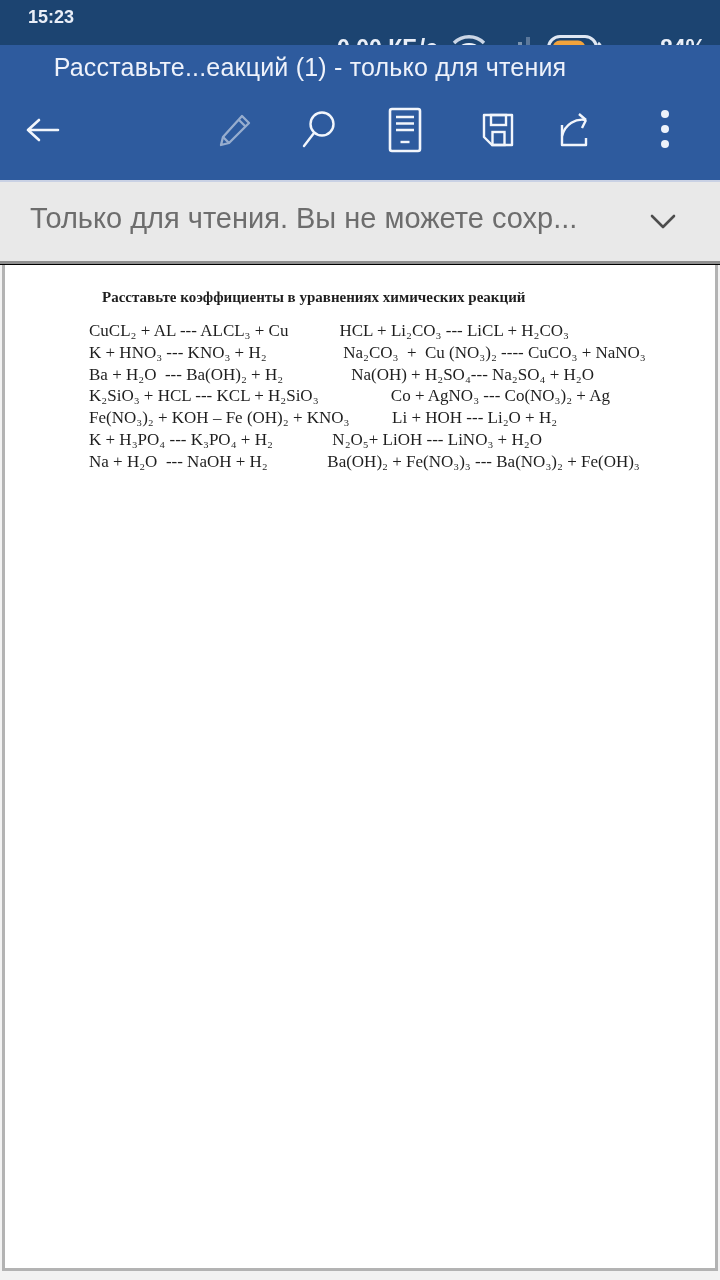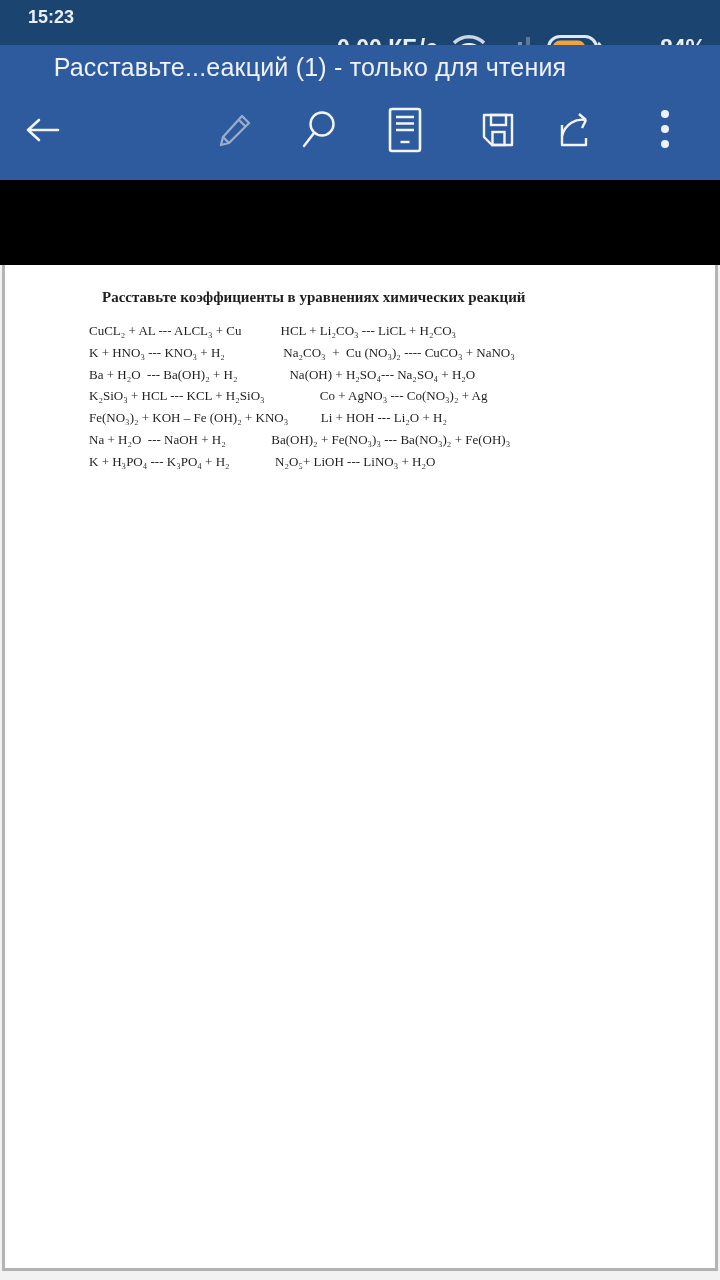--- a/index.html
+++ b/index.html
@@ -64,21 +64,21 @@
   }
   .doc-content {
     position:absolute; left:84px; top:24px; right:10px;
     color:#1e1e1e;
     font-family:"Liberation Serif","DejaVu Serif",serif;
   }
   .doc-heading {
     font-size:15px; font-weight:700; margin-bottom:14px; white-space:pre;margin-left:13px;
   }
   .doc-line {
-    font-size:13px; font-weight:400; line-height:21.8px; white-space:pre;
+    font-size:17px; font-weight:400; line-height:21.8px; white-space:pre;
   }
 
   svg { display:block; }
 </style>
 </head>
 <body>
 
 <div class="screen">
 
   <div class="status-bar">
@@ -177,29 +177,37 @@
       <span>
         <svg width="12" height="44" viewBox="0 0 12 44">
           <circle cx="6" cy="6" r="4" fill="#eef3fb"></circle>
           <circle cx="6" cy="21" r="4" fill="#eef3fb"></circle>
           <circle cx="6" cy="36" r="4" fill="#eef3fb"></circle>
         </svg>
       </span>
     </div>
   </div>
 
+  <div class="banner">
+    <span class="banner-text">Только для чтения. Вы не можете сохр...</span>
+    <span class="banner-chevron">
+      <svg width="26" height="16" viewBox="0 0 26 16">
+        <path d="M2 2 L13 13 L24 2" fill="none" stroke="#4d4d4d" stroke-width="2.6" stroke-linecap="round" stroke-linejoin="round"></path>
+      </svg>
+    </span>
+  </div>
 
   <div class="doc-area">
     <div class="doc-page">
       <div class="doc-content">
         <div class="doc-heading">Расставьте коэффициенты в уравнениях химических реакций</div>
         <div class="doc-line">CuCL₂ + AL --- ALCL₃ + Cu            HCL + Li₂CO₃ --- LiCL + H₂CO₃</div>
         <div class="doc-line">K + HNO₃ --- KNO₃ + H₂                  Na₂CO₃  +  Cu (NO₃)₂ ---- CuCO₃ + NaNO₃</div>
         <div class="doc-line">Ba + H₂O  --- Ba(OH)₂ + H₂                Na(OH) + H₂SO₄--- Na₂SO₄ + H₂O</div>
         <div class="doc-line">K₂SiO₃ + HCL --- KCL + H₂SiO₃                 Co + AgNO₃ --- Co(NO₃)₂ + Ag</div>
         <div class="doc-line">Fe(NO₃)₂ + KOH – Fe (OH)₂ + KNO₃          Li + HOH --- Li₂O + H₂</div>
+        <div class="doc-line">K + H₃PO₄ --- K₃PO₄ + H₂              N₂O₅+ LiOH --- LiNO₃ + H₂O</div>
         <div class="doc-line">Na + H₂O  --- NaOH + H₂              Ba(OH)₂ + Fe(NO₃)₃ --- Ba(NO₃)₂ + Fe(OH)₃</div>
-        <div class="doc-line">K + H₃PO₄ --- K₃PO₄ + H₂              N₂O₅+ LiOH --- LiNO₃ + H₂O</div>
       </div>
     </div>
   </div>
 
 </div>
 
 </body></html>

